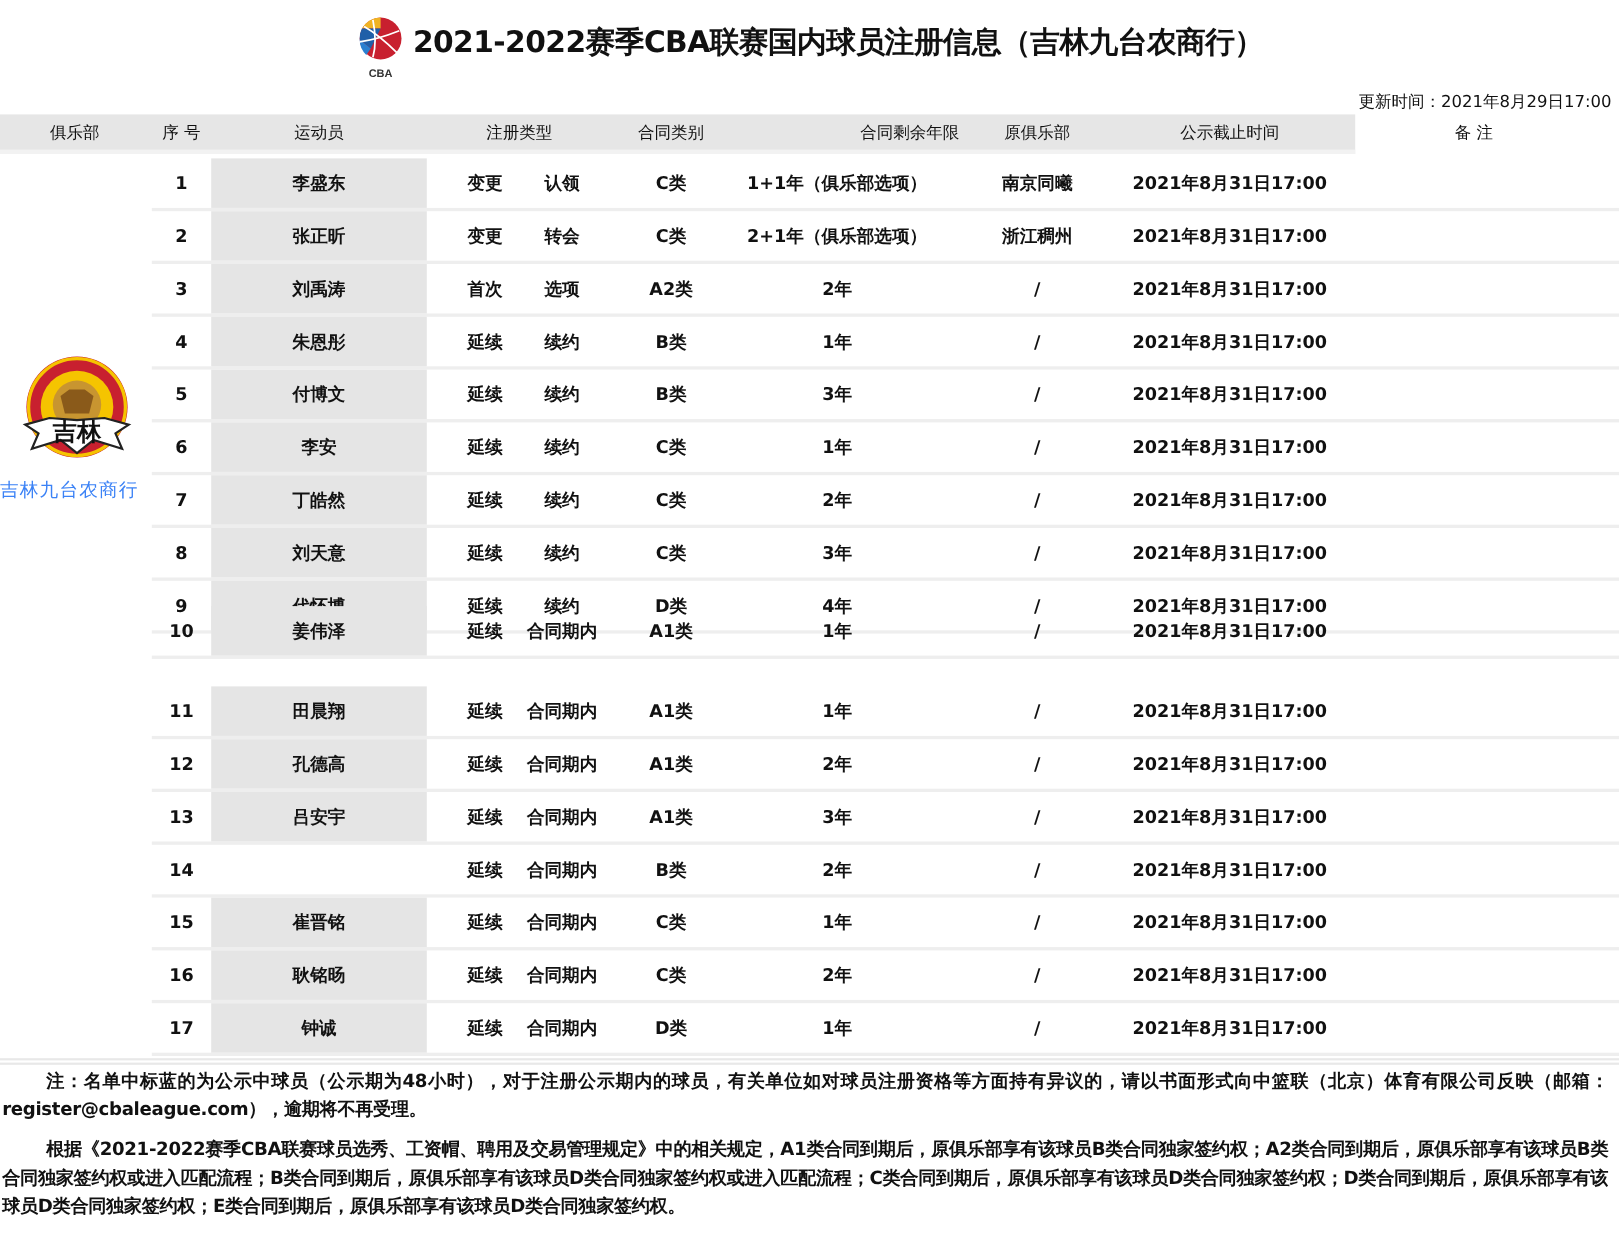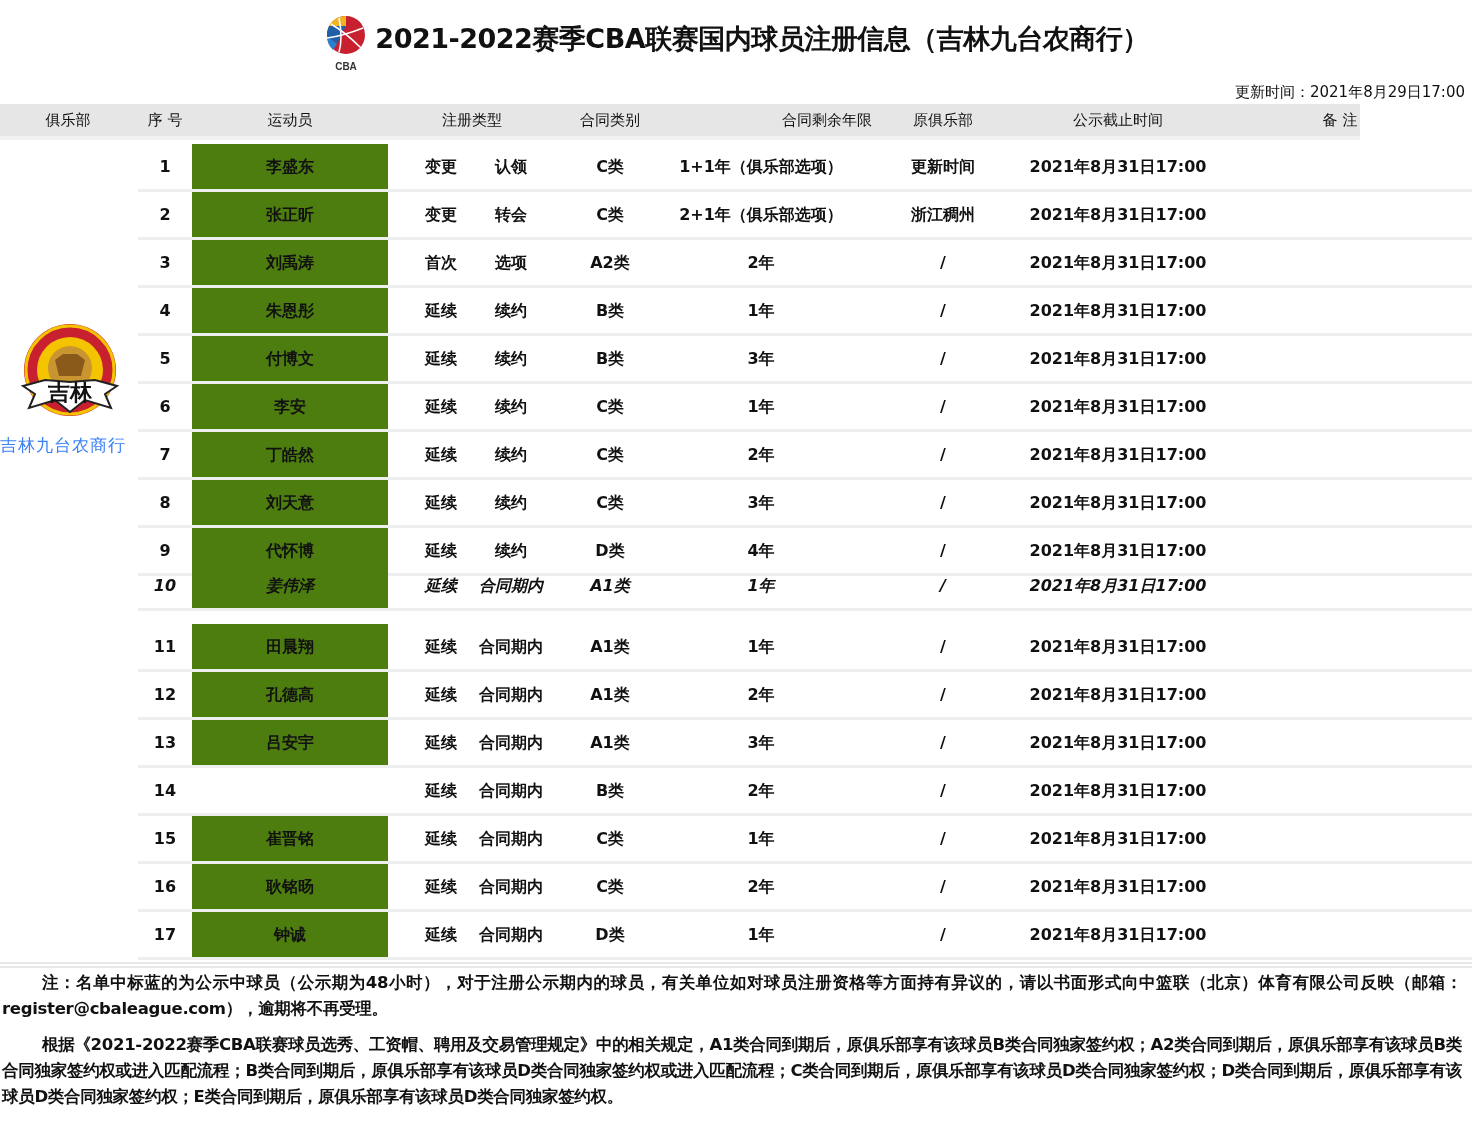--- a/index.html
+++ b/index.html
@@ -14,36 +14,36 @@
     .cba-logo { width: 46px; height: 60px; margin-right: 6px; position: relative; }
     .page-title {
       font-size: 27px; font-weight: bold; line-height: 50px; letter-spacing: -0.5px;
       font-family: "DejaVu Sans", sans-serif;
     }
     .update-time {
       position: absolute; top: 82px; right: 7px; font-size: 15px; line-height: 20px;
       font-family: "DejaVu Sans", sans-serif;
     }
     .header-row {
-      position: absolute; top: 104px; left: 0; width: 1360px; height: 32px;
+      position: absolute; top: 104px; left: 0; width: 1232px; height: 32px;
       background: #e6e6e6; border-bottom: 4px solid #f2f2f2;
       font-family: "DejaVu Sans", sans-serif; font-size: 15px;
     }
     .header-row .hcell {
       position: absolute; top: 0; height: 32px; line-height: 32px; text-align: center;
     }
     .body-area { position: absolute; top: 144px; left: 0; width: 1472px; }
     .row {
       position: absolute; left: 138px; width: 1334px; height: 48px;
       border-bottom: 3px solid #eeeeee; box-sizing: border-box;
       font-size: 16px; font-weight: bold; font-family: "DejaVu Sans", sans-serif;
     }
     .cell { position: absolute; top: 0; height: 45px; line-height: 45px; text-align: center; }
     .c-num { left: 0; width: 54px; }
-    .c-name { left: 54px; width: 196px; background: #4d7c0f; }
+    .c-name { left: 54px; width: 196px; background: #e5e5e5; }
     .c-reg1 { left: 278px; width: 50px; }
     .c-reg2 { left: 336px; width: 74px; text-align: center; }
     .c-ctype { left: 432px; width: 80px; }
     .c-years { left: 512px; width: 222px; }
     .c-orig { left: 734px; width: 142px; }
     .c-deadline { left: 880px; width: 200px; }
     .c-remark { left: 1100px; width: 234px; }
     .club-cell {
       position: absolute; left: 0; top: 320px; width: 140px; text-align: left;
     }
@@ -112,21 +112,21 @@
 </div>
 
 <div class="body-area">
   <div class="row" style="top:0px;">
     <div class="cell c-num">1</div>
     <div class="cell c-name">李盛东</div>
     <div class="cell c-reg1">变更</div>
     <div class="cell c-reg2">认领</div>
     <div class="cell c-ctype">C类</div>
     <div class="cell c-years">1+1年（俱乐部选项）</div>
-    <div class="cell c-orig">更新时间</div>
+    <div class="cell c-orig">南京同曦</div>
     <div class="cell c-deadline">2021年8月31日17:00</div>
     <div class="cell c-remark"></div>
   </div>
   <div class="row" style="top:48px;">
     <div class="cell c-num">2</div>
     <div class="cell c-name">张正昕</div>
     <div class="cell c-reg1">变更</div>
     <div class="cell c-reg2">转会</div>
     <div class="cell c-ctype">C类</div>
     <div class="cell c-years">2+1年（俱乐部选项）</div>
@@ -204,21 +204,21 @@
     <div class="cell c-num">9</div>
     <div class="cell c-name">代怀博</div>
     <div class="cell c-reg1">延续</div>
     <div class="cell c-reg2">续约</div>
     <div class="cell c-ctype">D类</div>
     <div class="cell c-years">4年</div>
     <div class="cell c-orig">/</div>
     <div class="cell c-deadline">2021年8月31日17:00</div>
     <div class="cell c-remark"></div>
   </div>
-  <div class="row" style="top:419px;font-style:italic;">
+  <div class="row" style="top:407px;">
     <div class="cell c-num">10</div>
     <div class="cell c-name">姜伟泽</div>
     <div class="cell c-reg1">延续</div>
     <div class="cell c-reg2">合同期内</div>
     <div class="cell c-ctype">A1类</div>
     <div class="cell c-years">1年</div>
     <div class="cell c-orig">/</div>
     <div class="cell c-deadline">2021年8月31日17:00</div>
     <div class="cell c-remark"></div>
   </div>

